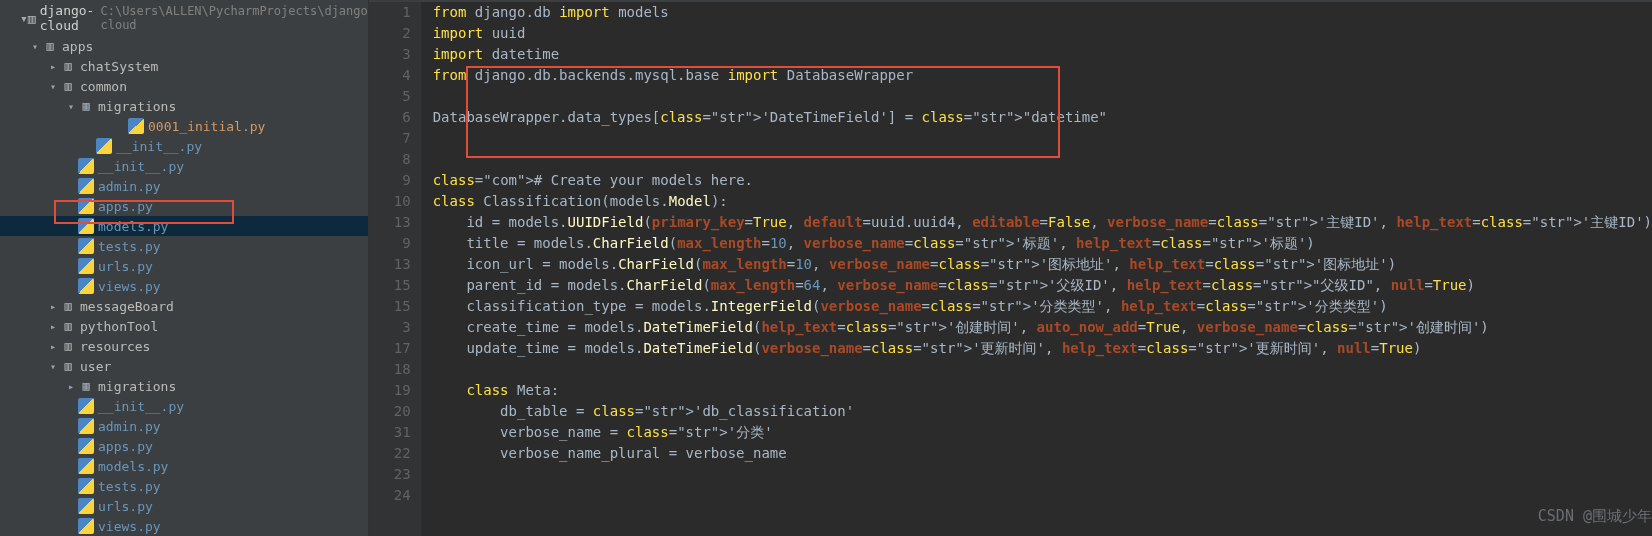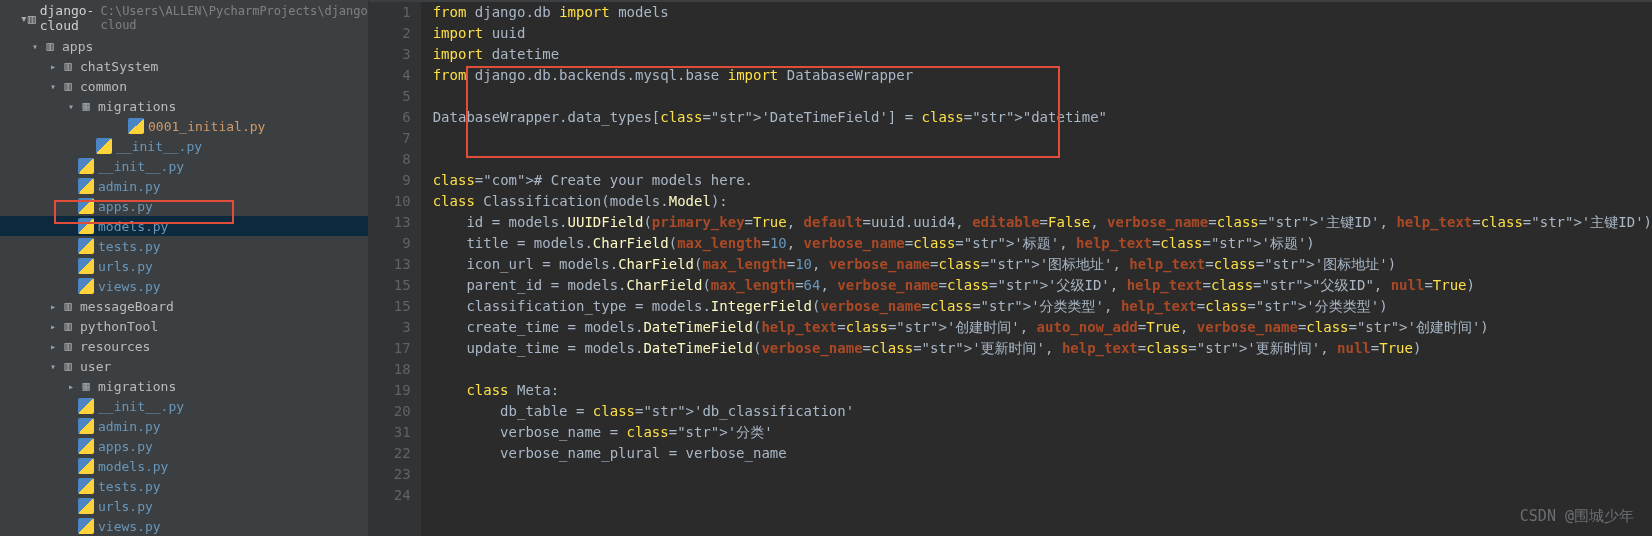--- a/index.html
+++ b/index.html
@@ -113,21 +113,21 @@
   }
   .code-line { height: 21px; position: relative; }
 
   .k   { color: #fde047; }         
   .fn  { color: #fef9c3; }
   .pr  { color: #aa4926; font-weight: bold; }         
   .val { color: #6897bb; }
 
   .watermark {
     position: absolute;
-    right: 18px;
+    right: 0;
     bottom: 10px;
     color: #7a7f85;
     font-size: 15px;
     opacity: .8;
   }
 </style>
 </head>
 <body>
 
 <div class="sidebar">

